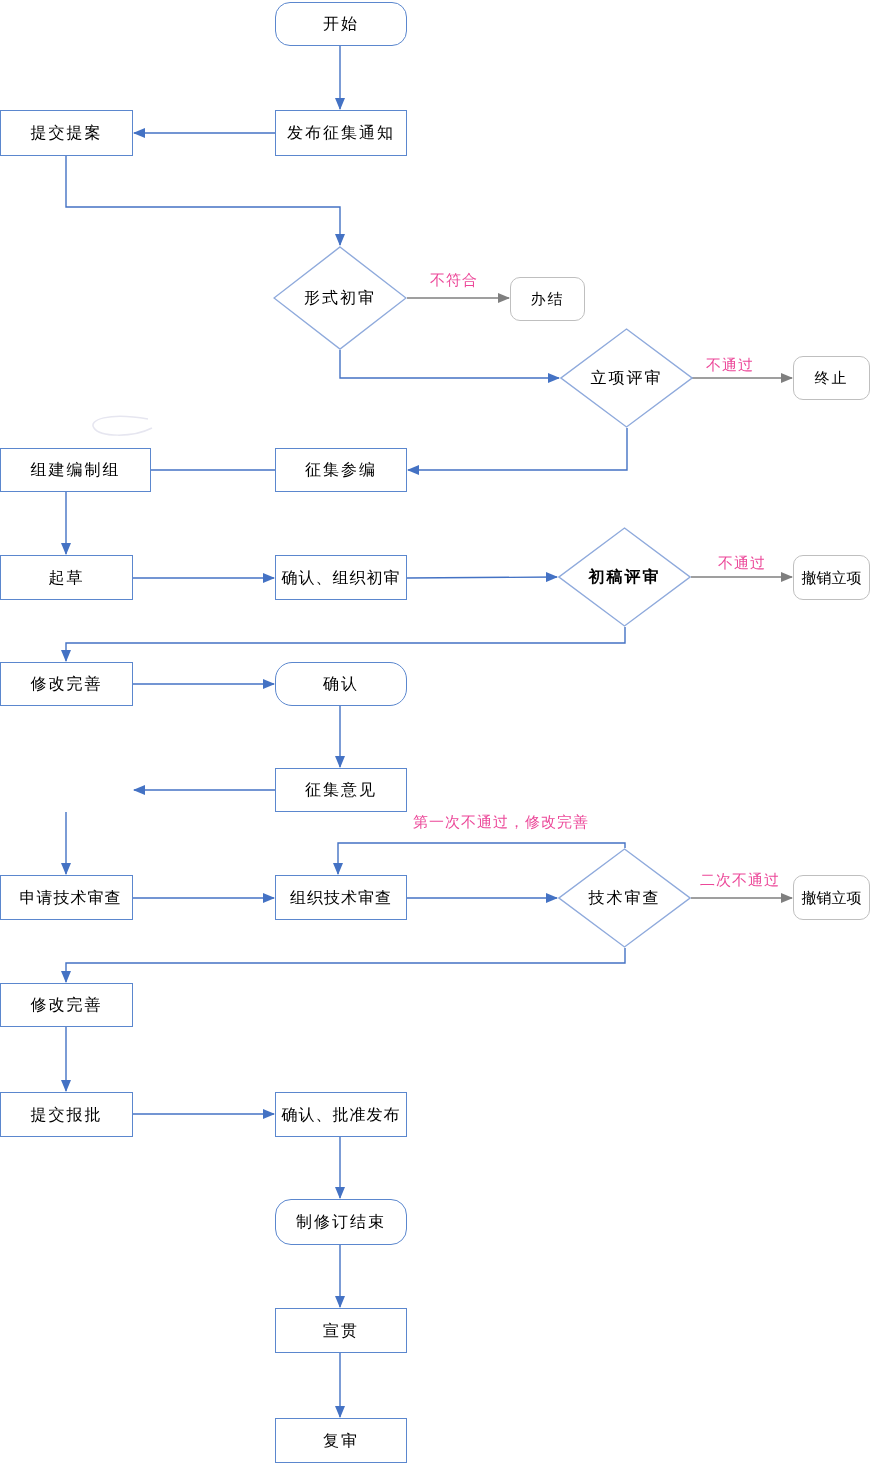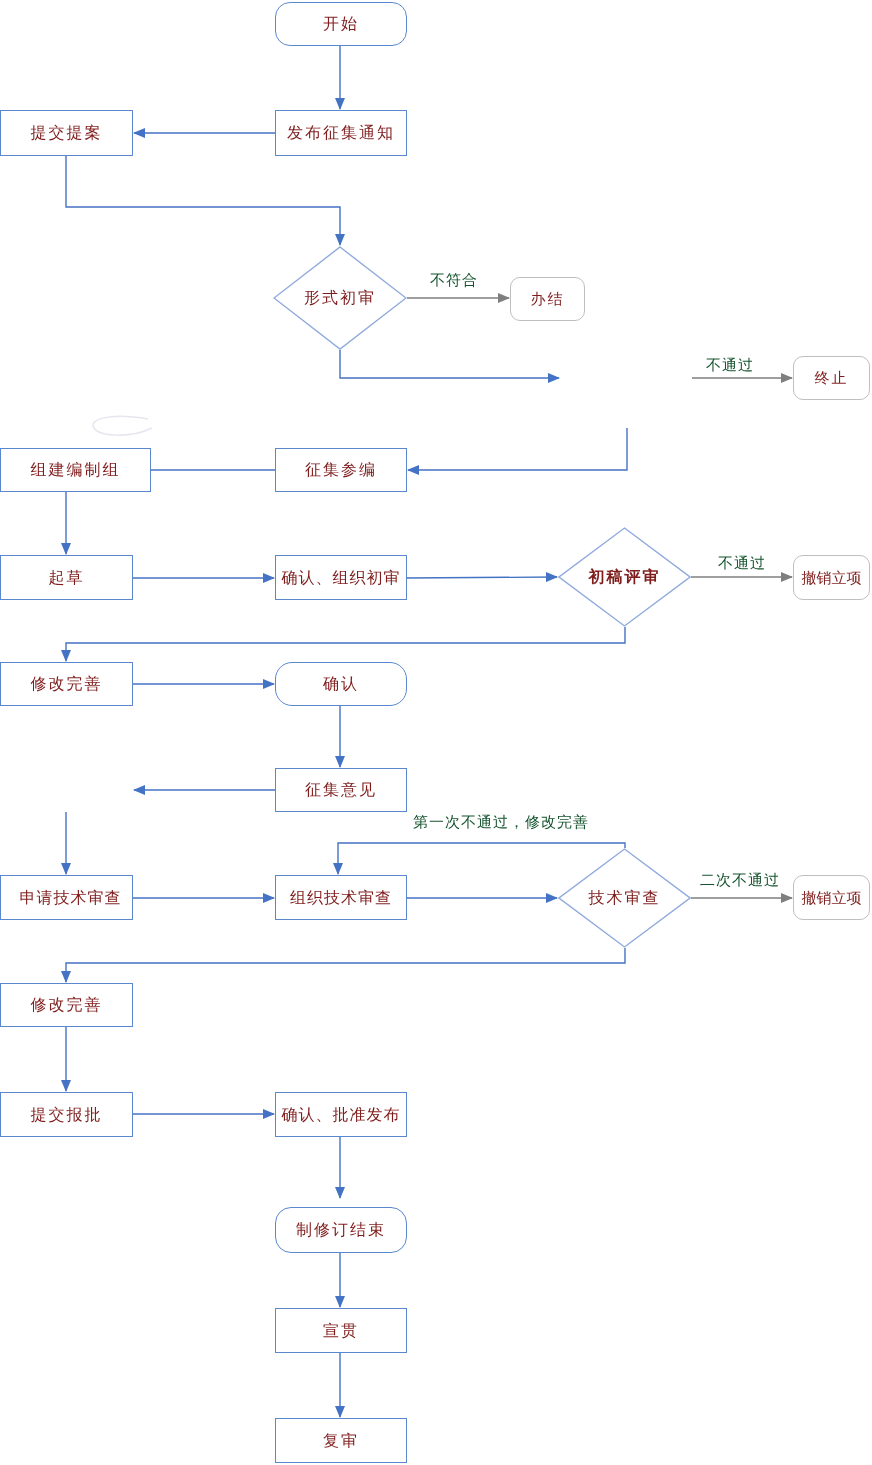--- a/index.html
+++ b/index.html
@@ -9,35 +9,35 @@
     background:#fff;
     font-family:"Liberation Sans", sans-serif;
     overflow:hidden;
   }
   #wires{position:absolute;left:0;top:0;width:872px;height:1465px;}
   .node{
     position:absolute;
     display:flex;align-items:center;justify-content:center;
     box-sizing:border-box;
     background:#fff;
-    color:#7f1d1d;
+    color:#000000;
     font-size:16px;
     letter-spacing:2px;
     text-align:center;
     line-height:1.2;
   }
   .rect{border:1.5px solid #5B87CE;}
   .rounded-blue{border:1.5px solid #5B87CE;border-radius:15px;}
   .rounded-gray{border:1.5px solid #BFBFBF;border-radius:10px;font-size:15px;}
   .diamond{background:transparent;border:none;}
   .diamond svg{position:absolute;left:0;top:0;}
   .diamond .dlabel{position:relative;z-index:2;}
   .edge-label{
     position:absolute;
-    color:#14532d;
+    color:#ec4899;
     font-size:15px;
     letter-spacing:1px;
     text-align:center;
     white-space:nowrap;
     background:transparent;
   }
 </style>
 </head>
 <body>
 
@@ -105,20 +105,26 @@
     <svg width="134" height="104" viewBox="0 0 134 104">
       <polygon points="67,1 133,52 67,103 1,52" fill="#fff" stroke="#8FAADC" stroke-width="1.4"></polygon>
     </svg>
     <span class="dlabel">形式初审</span>
   </div>
 
   <div class="node rounded-gray" style="left:510px;top:277px;width:75px;height:44px;">
     <span>办结</span>
   </div>
 
+  <div class="node diamond" style="left:560px;top:328px;width:133px;height:100px;">
+    <svg width="133" height="100" viewBox="0 0 133 100">
+      <polygon points="66.5,1 132,50 66.5,99 1,50" fill="#fff" stroke="#8FAADC" stroke-width="1.4"></polygon>
+    </svg>
+    <span class="dlabel">立项评审</span>
+  </div>
 
   <div class="node rounded-gray" style="left:793px;top:356px;width:77px;height:44px;">
     <span>终止</span>
   </div>
 
   <div class="node rect" style="left:275px;top:448px;width:132px;height:44px;">
     <span>征集参编</span>
   </div>
 
   <div class="node rect" style="left:0px;top:448px;width:151px;height:44px;">
@@ -181,21 +187,21 @@
   </div>
 
   <div class="node rect" style="left:0px;top:1092px;width:133px;height:45px;">
     <span>提交报批</span>
   </div>
 
   <div class="node rect" style="left:275px;top:1092px;width:132px;height:45px;letter-spacing:1px;">
     <span>确认、批准发布</span>
   </div>
 
-  <div class="node rounded-blue" style="left:275px;top:1199px;width:132px;height:46px;border-radius:16px;margin-top:8px;">
+  <div class="node rounded-blue" style="left:275px;top:1199px;width:132px;height:46px;border-radius:16px;">
     <span>制修订结束</span>
   </div>
 
   <div class="node rect" style="left:275px;top:1308px;width:132px;height:45px;">
     <span>宣贯</span>
   </div>
 
   <div class="node rect" style="left:275px;top:1418px;width:132px;height:45px;">
     <span>复审</span>
   </div>

